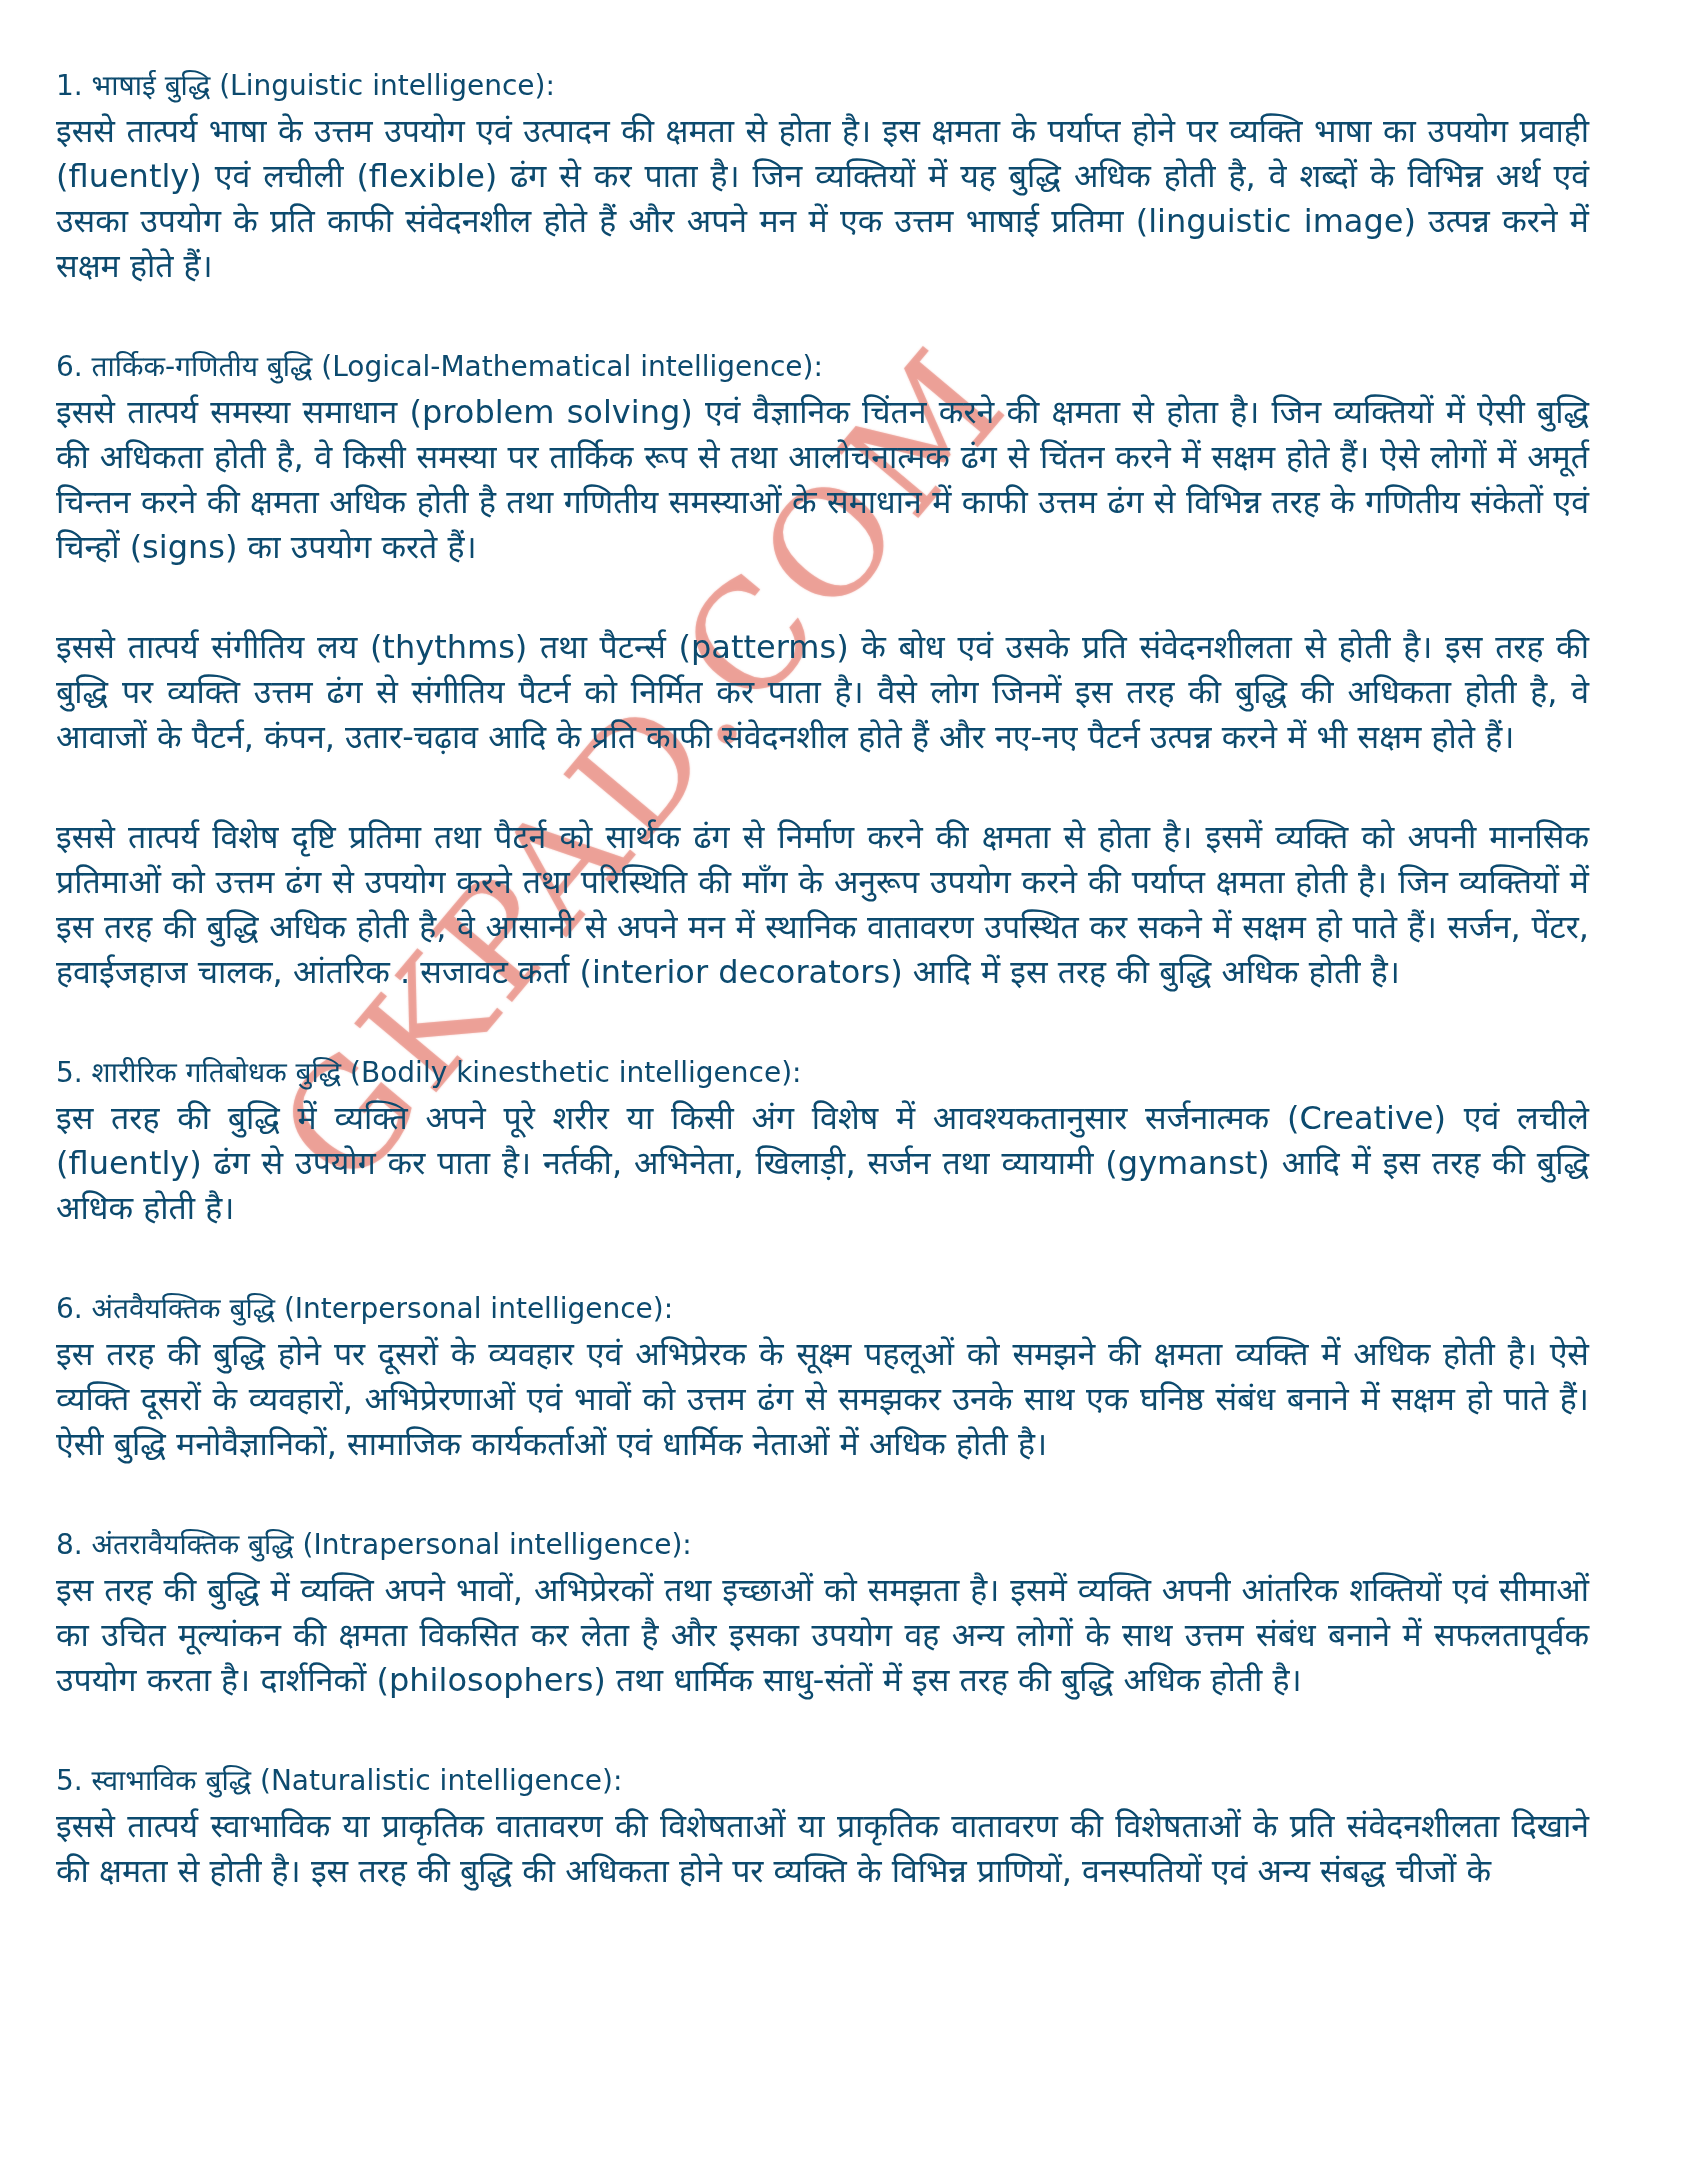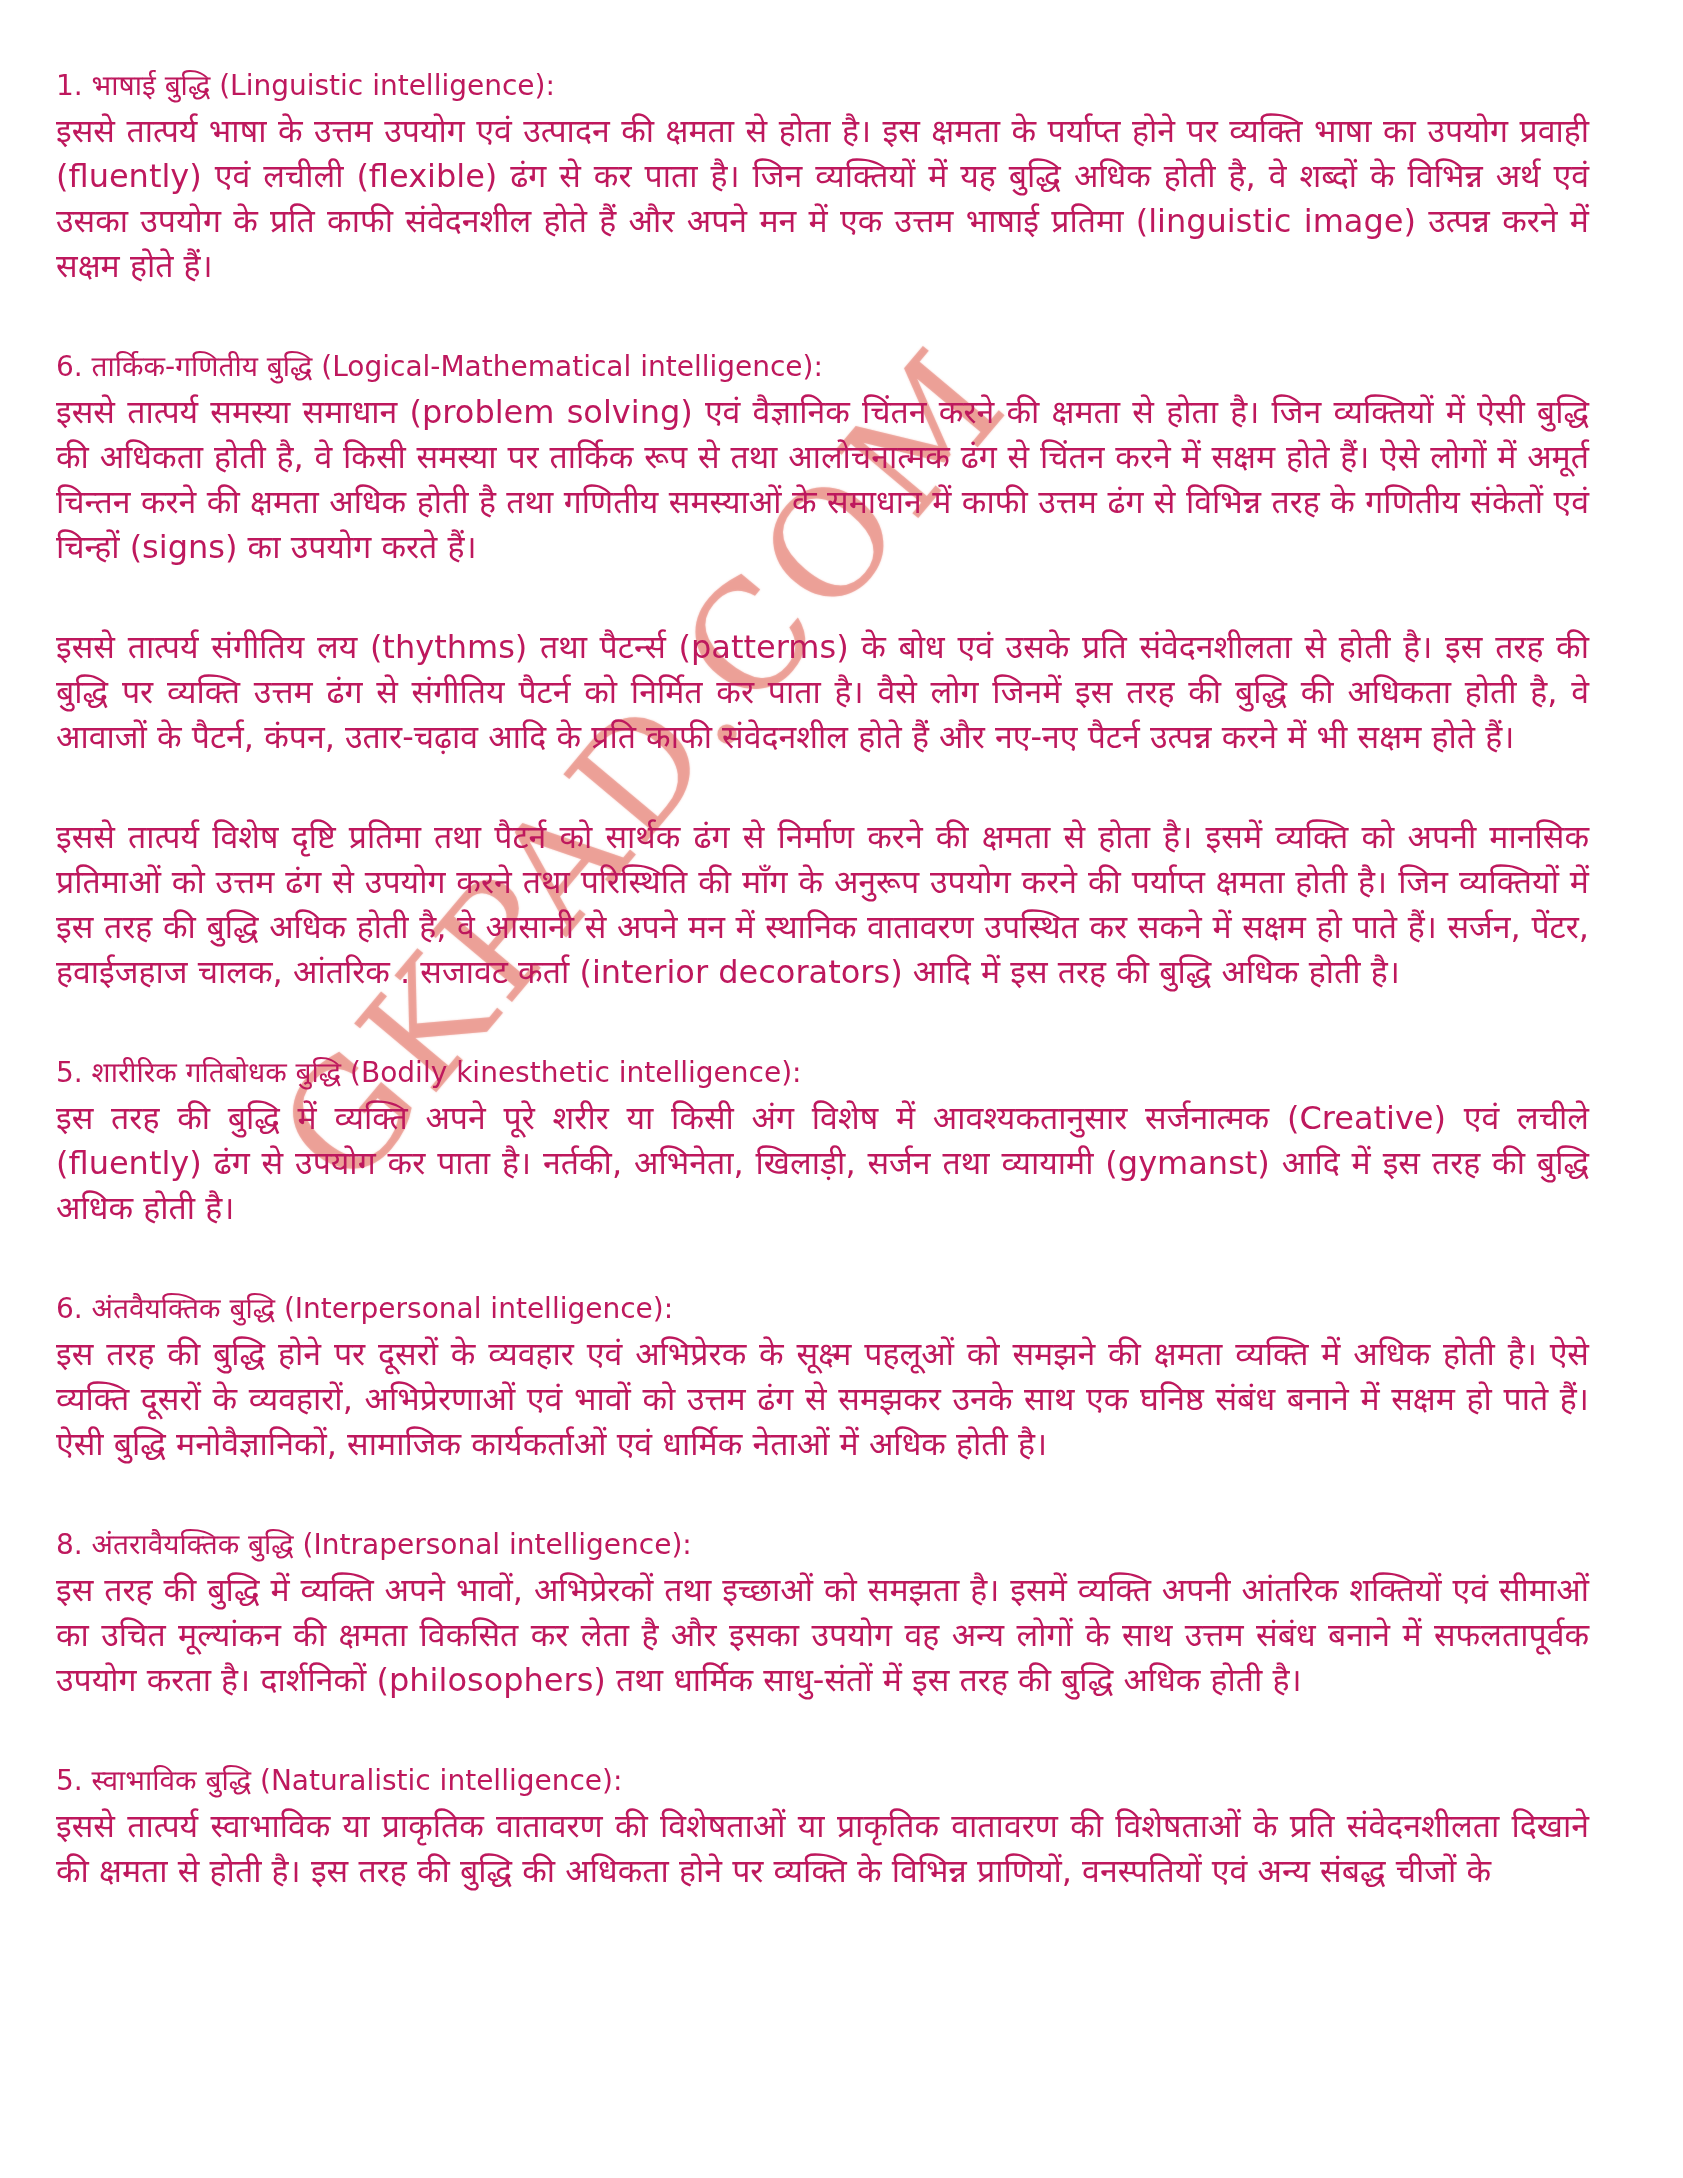--- a/index.html
+++ b/index.html
@@ -57,21 +57,21 @@
     text-shadow: 0 0 2px rgba(240, 170, 160, 0.6);
     pointer-events: none;
     user-select: none;
   }
 </style>
 </head>
 <body>
 
 <div class="page" style="background: rgb(255, 255, 255);">
   <div class="watermark">GKPAD.COM</div>
-  <div class="content" style="color: #be185d;">
+  <div class="content" style="color: #0c4a6e;">
   <section class="section">
     <h2 class="section-heading">1. भाषाई बुद्धि (Linguistic intelligence):</h2>
     <p class="section-body">इससे तात्पर्य भाषा के उत्तम उपयोग एवं उत्पादन की क्षमता से होता है। इस क्षमता के पर्याप्त होने पर व्यक्ति भाषा का उपयोग प्रवाही (fluently) एवं लचीली (flexible) ढंग से कर पाता है। जिन व्यक्तियों में यह बुद्धि अधिक होती है, वे शब्दों के विभिन्न अर्थ एवं उसका उपयोग के प्रति काफी संवेदनशील होते हैं और अपने मन में एक उत्तम भाषाई प्रतिमा (linguistic image) उत्पन्न करने में सक्षम होते हैं।</p>
   </section>
 
   <section class="section">
     <h2 class="section-heading">6. तार्किक-गणितीय बुद्धि (Logical-Mathematical intelligence):</h2>
     <p class="section-body">इससे तात्पर्य समस्या समाधान (problem solving) एवं वैज्ञानिक चिंतन करने की क्षमता से होता है। जिन व्यक्तियों में ऐसी बुद्धि की अधिकता होती है, वे किसी समस्या पर तार्किक रूप से तथा आलोचनात्मक ढंग से चिंतन करने में सक्षम होते हैं। ऐसे लोगों में अमूर्त चिन्तन करने की क्षमता अधिक होती है तथा गणितीय समस्याओं के समाधान में काफी उत्तम ढंग से विभिन्न तरह के गणितीय संकेतों एवं चिन्हों (signs) का उपयोग करते हैं।</p>
   </section>
 

